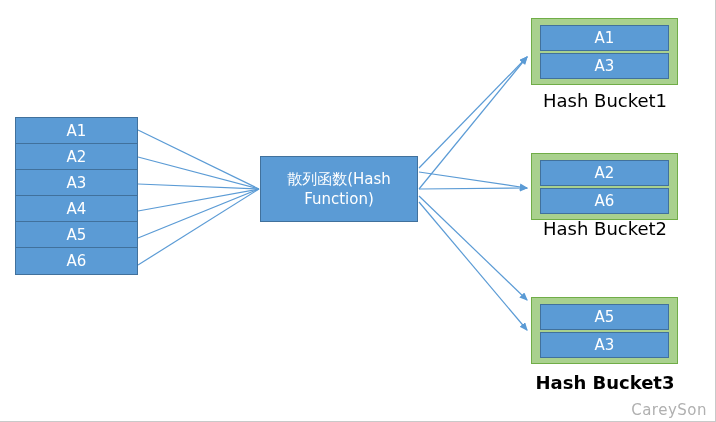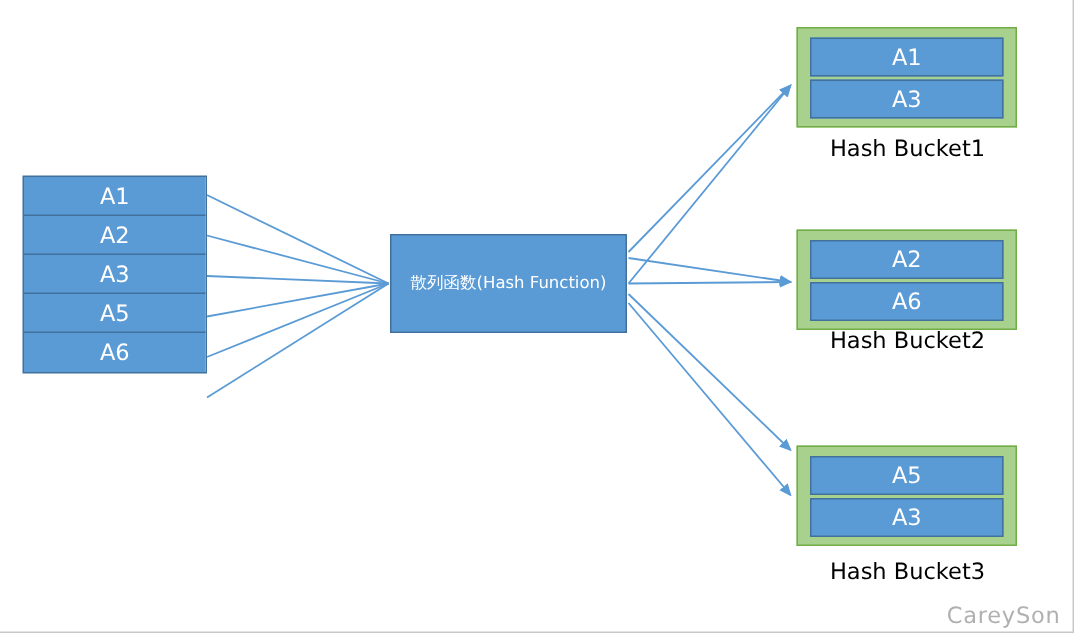--- a/index.html
+++ b/index.html
@@ -56,21 +56,21 @@
     width: 158px;
     height: 66px;
     background: #5B9BD5;
     border: 1px solid #41719C;
     box-sizing: border-box;
     display: flex;
     align-items: center;
     justify-content: center;
     text-align: center;
     color: #ffffff;
-    font-size: 11px;
+    font-size: 15px;
     line-height: 1.35;
     padding: 0 8px;
   }
 
   
   .bucket {
     position: absolute;
     left: 531px;
     width: 147px;
     height: 67px;
@@ -89,30 +89,30 @@
     border: 1px solid #41719C;
     box-sizing: border-box;
   }
   .bucket-cell + .bucket-cell { margin-top: 2px; }
 
   .bucket-label {
     position: absolute;
     left: 520px;
     width: 170px;
     text-align: center;
-    font-size: 15px;
+    font-size: 18px;
     color: #000000;
   }
 
   #bucket-1 { top: 18px; }
   #bucket-2 { top: 153px; }
   #bucket-3 { top: 297px; }
   #bucket-label-1 { top: 90px; }
   #bucket-label-2 { top: 218px; }
-  #bucket-label-3 { top: 372px; }
+  #bucket-label-3 { top: 372px; font-weight: bold; }
 
   
   #watermark {
     position: absolute;
     right: 8px;
     bottom: 2px;
     font-size: 15px;
     color: #b0b0b0;
     letter-spacing: 0.5px;
   }
@@ -149,20 +149,21 @@
 
       <line x1="419" y1="196" x2="527" y2="300"></line>
       <line x1="419" y1="202" x2="527" y2="330"></line>
     </g>
   </svg>
 
   <div id="input-column">
     <div class="input-cell">A1</div>
     <div class="input-cell">A2</div>
     <div class="input-cell">A3</div>
+    <div class="input-cell">A4</div>
     <div class="input-cell">A5</div>
     <div class="input-cell">A6</div>
   </div>
 
   <div id="hash-box">散列函数(Hash Function)</div>
 
   <div class="bucket" id="bucket-1">
     <div class="bucket-cell">A1</div>
     <div class="bucket-cell">A3</div>
   </div>

